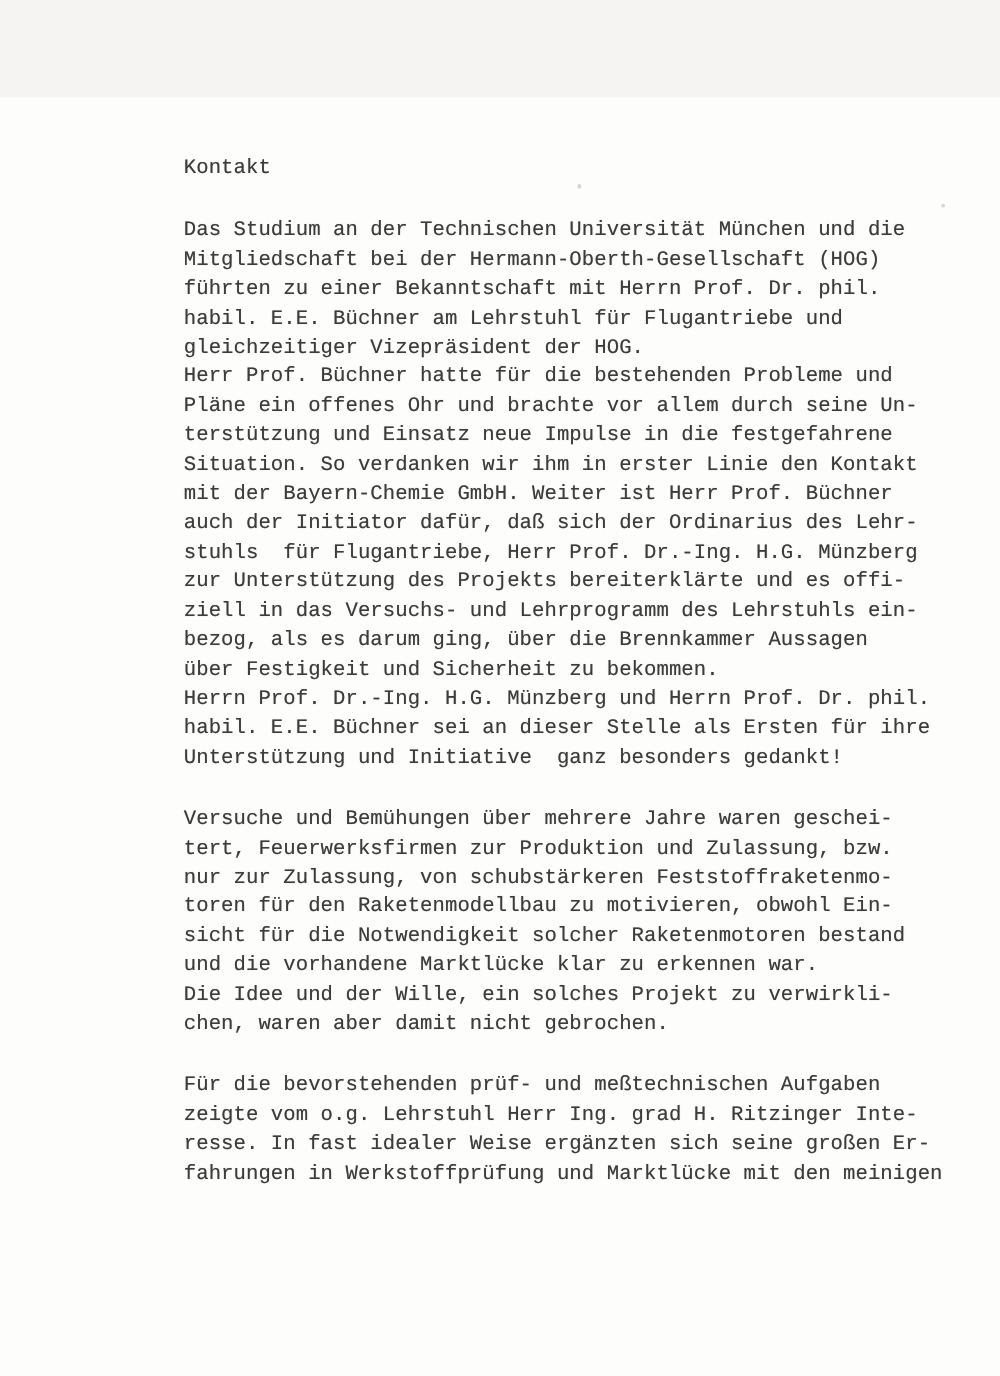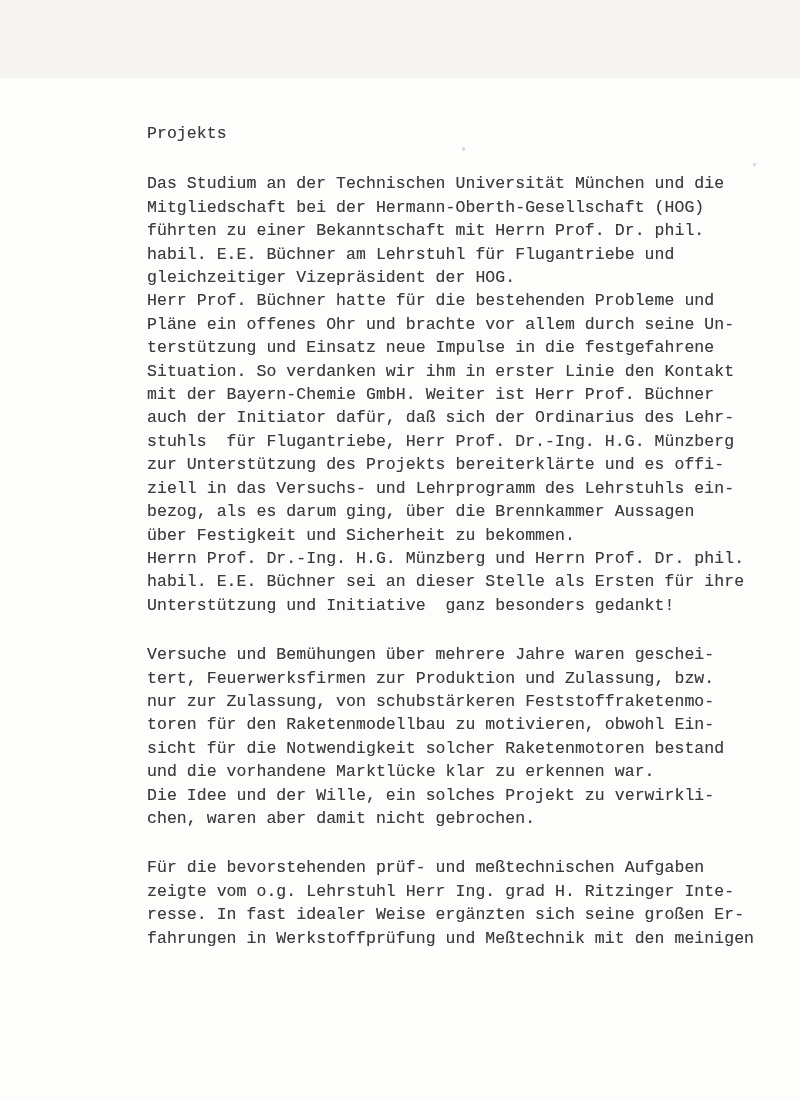--- a/index.html
+++ b/index.html
@@ -50,21 +50,21 @@
   .speck-2 { left: 753px; top: 163px; width: 3px; height: 3px; }
 </style>
 </head>
 <body style="--paper: #fdfdfc; --band: #f5f4f2; --ink: #3c3c3c;">
 
 <div class="scan-band"></div>
 <div class="speck speck-1"></div>
 <div class="speck speck-2"></div>
 
 <div class="content">
-  <h1 class="doc-title">Projekts</h1>
+  <h1 class="doc-title">Kontakt</h1>
   <p class="para">Das Studium an der Technischen Universität München und die
 Mitgliedschaft bei der Hermann-Oberth-Gesellschaft (HOG)
 führten zu einer Bekanntschaft mit Herrn Prof. Dr. phil.
 habil. E.E. Büchner am Lehrstuhl für Flugantriebe und
 gleichzeitiger Vizepräsident der HOG.
 Herr Prof. Büchner hatte für die bestehenden Probleme und
 Pläne ein offenes Ohr und brachte vor allem durch seine Un-
 terstützung und Einsatz neue Impulse in die festgefahrene
 Situation. So verdanken wir ihm in erster Linie den Kontakt
 mit der Bayern-Chemie GmbH. Weiter ist Herr Prof. Büchner
@@ -81,14 +81,14 @@
 tert, Feuerwerksfirmen zur Produktion und Zulassung, bzw.
 nur zur Zulassung, von schubstärkeren Feststoffraketenmo-
 toren für den Raketenmodellbau zu motivieren, obwohl Ein-
 sicht für die Notwendigkeit solcher Raketenmotoren bestand
 und die vorhandene Marktlücke klar zu erkennen war.
 Die Idee und der Wille, ein solches Projekt zu verwirkli-
 chen, waren aber damit nicht gebrochen.</p>
   <p class="para">Für die bevorstehenden prüf- und meßtechnischen Aufgaben
 zeigte vom o.g. Lehrstuhl Herr Ing. grad H. Ritzinger Inte-
 resse. In fast idealer Weise ergänzten sich seine großen Er-
-fahrungen in Werkstoffprüfung und Meßtechnik mit den meinigen</p>
+fahrungen in Werkstoffprüfung und Marktlücke mit den meinigen</p>
 </div>
 
 </body></html>

